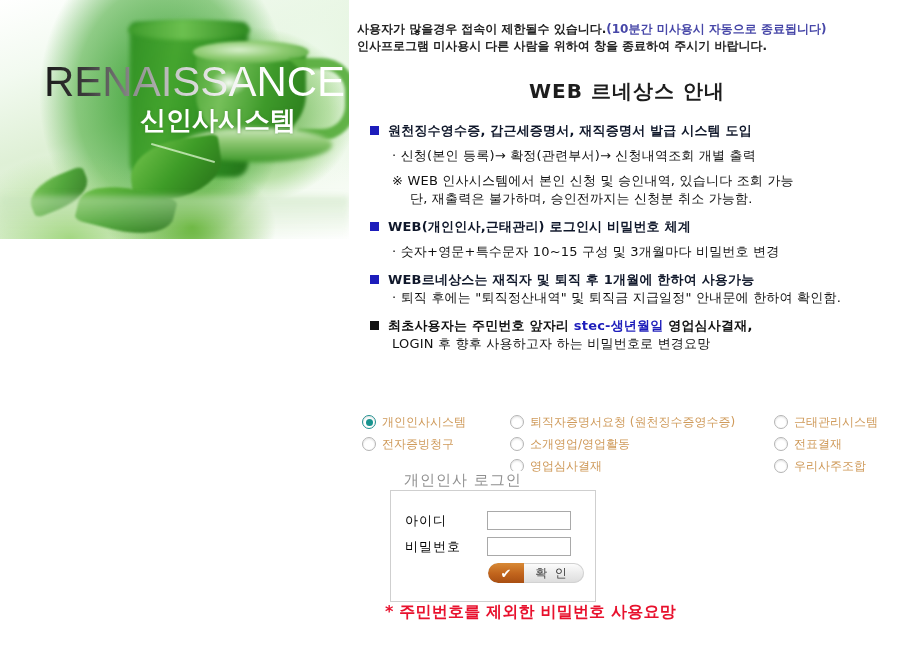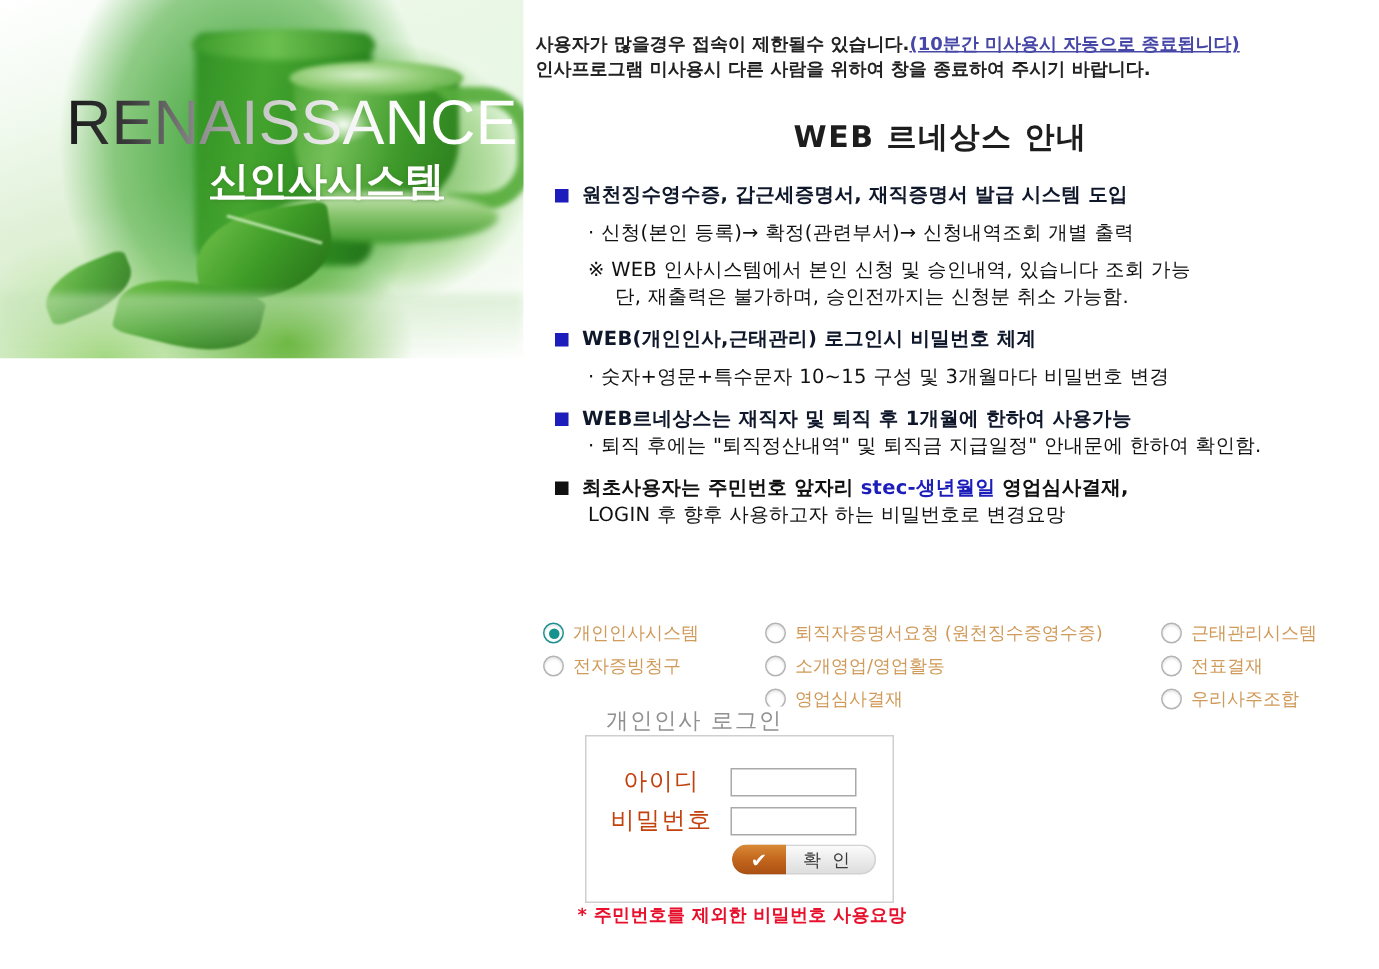--- a/index.html
+++ b/index.html
@@ -161,36 +161,35 @@
   }
   #brand-subtitle {
     position: absolute;
     left: 140px;
     top: 103px;
     font-size: 26px;
     font-weight: 700;
     color: #ffffff;
     text-shadow: 0 0 3px rgba(60,120,40,.55);
     white-space: nowrap;
-    text-decoration: underline;
   }
 
   
   #notice-block {
     position: absolute;
     left: 357px;
     top: 21px;
     width: 540px;
     font-size: 12px;
     font-weight: bold;
     line-height: 17px;
     color: #222222;
     white-space: nowrap;
   }
-  .t-blue { color: #4747a8; text-decoration: underline; }
+  .t-blue { color: #4747a8; }
 
   #page-title {
     position: absolute;
     left: 357px;
     top: 78px;
     width: 540px;
     text-align: center;
     font-size: 20px;
     font-weight: bold;
     color: #1d1d1d;
@@ -302,23 +301,23 @@
     color: #909090;
     letter-spacing: 1px;
   }
   .form-row {
     position: absolute;
     display: flex;
     align-items: center;
   }
   .form-label {
     width: 72px;
-    text-align: center;
-    font-size: 16px;
-    color: #c2410c;
+    text-align: left;
+    font-size: 13px;
+    color: #000000;
     padding-right: 10px;
     letter-spacing: 1px;
   }
   .form-input {
     width: 78px;
     height: 15px;
     border: 1px solid #a9a9a9;
     background: #ffffff;
     font-size: 11px;
     padding: 1px 2px;
@@ -364,21 +363,21 @@
     font-size: 12px;
     color: #3a3a3a;
     letter-spacing: 2px;
     padding-right: 4px;
   }
 
   #password-warning {
     position: absolute;
     left: 385px;
     top: 602px;
-    font-size: 12px;
+    font-size: 16px;
     font-weight: bold;
     color: #e8112d;
     letter-spacing: .2px;
     white-space: nowrap;
   }
 </style>
 </head>
 <body>
 
 <div id="logo-banner">

